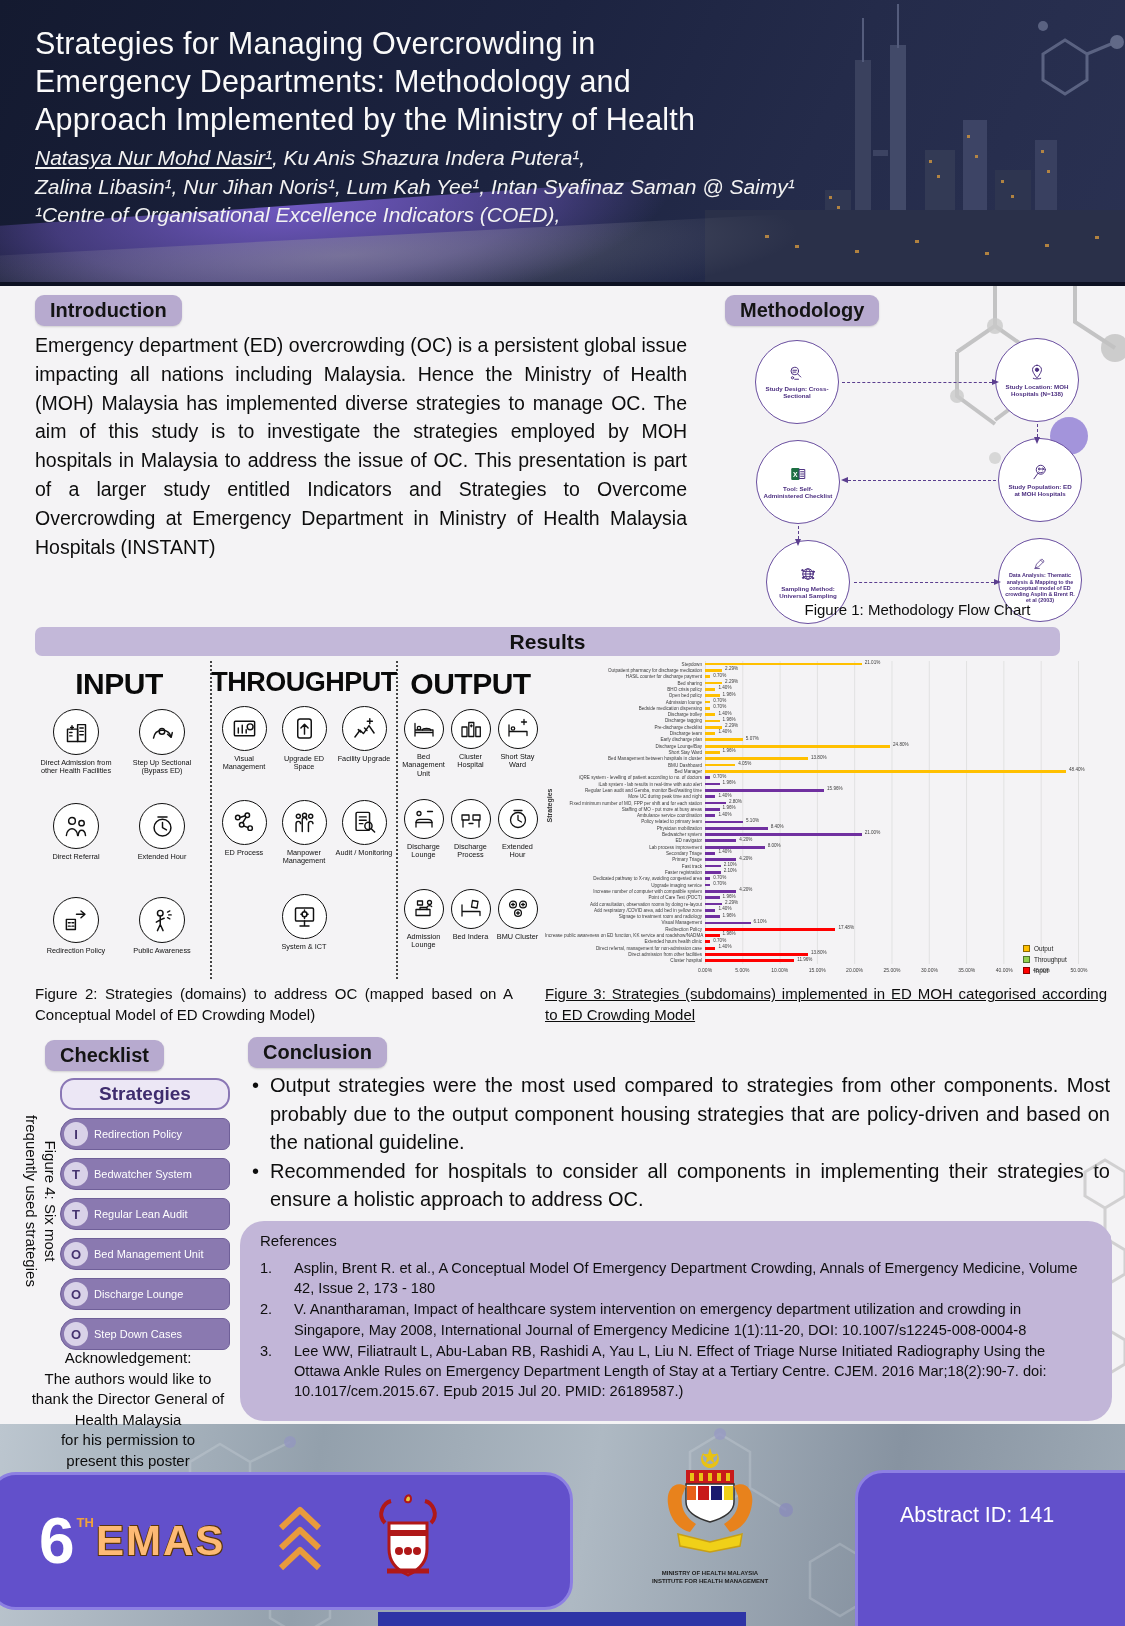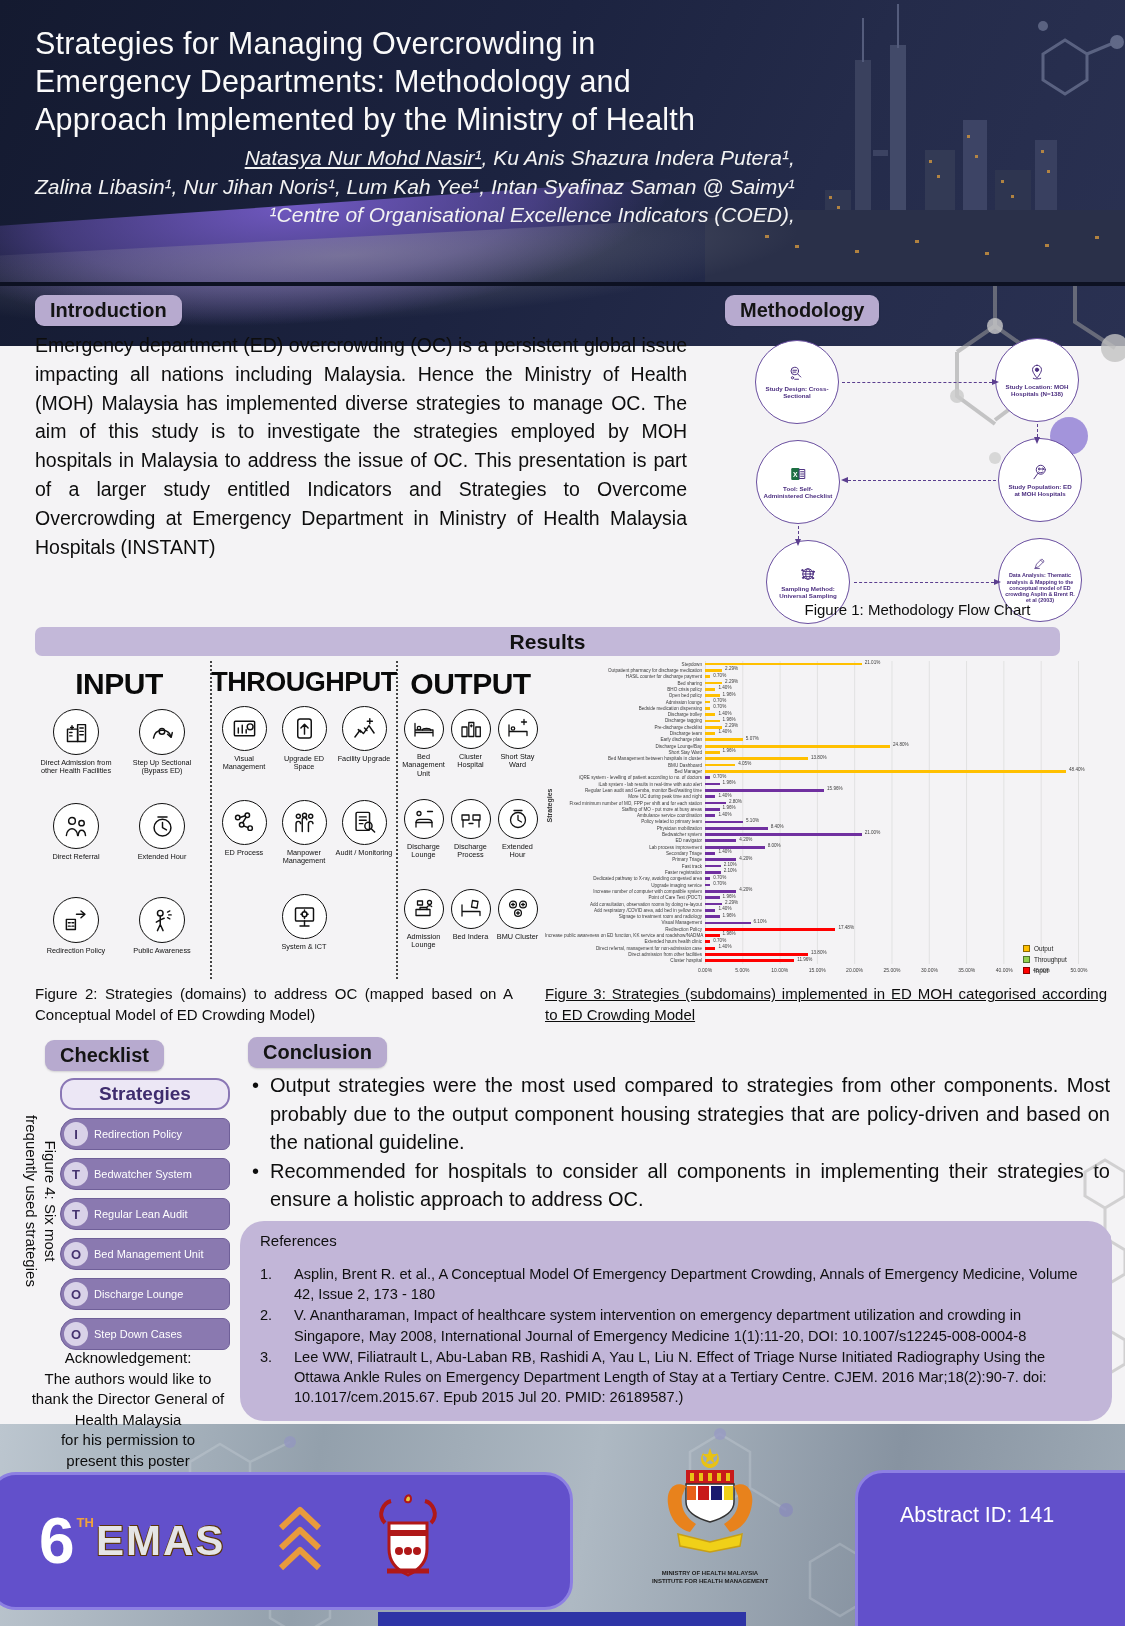--- a/index.html
+++ b/index.html
@@ -1,25 +1,25 @@
 <!DOCTYPE html>
 <html><head>
 <meta charset="utf-8">
 <style>
   * { margin:0; padding:0; box-sizing:border-box; }
   body { background:#666; font-family:"Liberation Sans", sans-serif; }
   .poster { position:relative; width:1125px; height:1626px; margin:0 auto; background:#f4f3f5; overflow:hidden; }
 
   
-  .hdr { position:absolute; left:0; top:0; width:1125px; height:346px; background:linear-gradient(115deg,#141a30 0%,#1c2340 45%,#242b4a 70%,#2a3152 100%); overflow:hidden; }
+  .hdr { position:absolute; left:0; top:0; width:1125px; height:286px; background:linear-gradient(115deg,#141a30 0%,#1c2340 45%,#242b4a 70%,#2a3152 100%); overflow:hidden; }
   .hdr .city { position:absolute; right:0; top:0; height:286px; }
   .swoosh1 { position:absolute; left:-80px; top:205px; width:760px; height:120px; background:radial-gradient(ellipse at 50% 0%, rgba(122,95,208,0.9) 0%, rgba(122,95,208,0.45) 45%, transparent 70%); transform:rotate(-4deg); }
   .swoosh2 { position:absolute; left:-60px; top:235px; width:900px; height:90px; background:radial-gradient(ellipse at 45% 20%, rgba(150,150,160,0.55) 0%, transparent 65%); transform:rotate(-3deg); }
   .hdr-title { position:absolute; left:35px; top:24px; color:#fafafa; font-size:30.5px; line-height:38px; font-weight:500; letter-spacing:0.2px; }
-  .hdr-meta { position:absolute; left:35px; top:144px; color:#f2f2f2; font-style:italic; font-size:21px; line-height:28.5px;text-align:right; }
+  .hdr-meta { position:absolute; left:35px; top:144px; color:#f2f2f2; font-style:italic; font-size:21px; line-height:28.5px; }
   .hdr-meta .uline { text-decoration:underline; }
   .hdr-bottom-line { position:absolute; left:0; top:282px; width:1125px; height:4px; background:#0d1122; }
 
   
   .pill { position:absolute; background:#b7aacf; border-radius:9px; color:#141414; font-weight:bold; font-size:20px; display:flex; align-items:center; padding:0 15px; height:31px; box-shadow:0 1px 2px rgba(0,0,0,0.15); }
 
   
   .intro-body { position:absolute; left:35px; top:331px; width:652px; font-size:19.5px; line-height:28.8px; text-align:justify; color:#0d0d0d; }
 
   
@@ -84,34 +84,34 @@
   .ack { position:absolute; left:18px; top:1348px; width:220px; text-align:center; font-size:15px; line-height:20.5px; color:#0d0d0d; white-space:pre-line; z-index:4; }
 
   
   .concl-list { position:absolute; left:252px; top:1071px; width:858px; }
   .bullet { display:flex; gap:8px; font-size:20px; line-height:28.6px; color:#0d0d0d; }
   .bullet .dot { flex:0 0 10px; }
   .bullet p { text-align:justify; flex:1; }
 
   
   .refs { position:absolute; left:240px; top:1221px; width:872px; height:200px; background:#c2b6d8; border-radius:24px; padding:11px 20px; color:#0f0f0f; z-index:3; }
-  .refs-title { font-size:15px; margin-bottom:15px; }
+  .refs-title { font-size:15px; margin-bottom:9px; }
   .ref-item { display:flex; gap:8px; font-size:14.6px; line-height:20.2px; margin-bottom:1px; }
   .ref-item .num { flex:0 0 26px; }
 
   
   .footer { position:absolute; left:0; top:1424px; width:1125px; height:202px; background:linear-gradient(100deg,#bcc6cf 0%,#93a0ac 28%,#aeb9c3 52%,#8793a1 78%,#9fabb6 100%); overflow:hidden; }
   .fpanel { position:absolute; background:#6250cb; border:3px solid #8d80e2; border-radius:28px; }
   .fpanel.left { left:-12px; top:48px; width:585px; height:138px; display:flex; align-items:center; gap:48px; padding-left:48px; }
   .fpanel.right { left:855px; top:46px; width:300px; height:190px; }
   .abstract-id { color:#fff; font-size:21.5px; margin:30px 0 0 42px; }
   .emas { display:flex; align-items:flex-start; }
   .emas .six { color:#fff; font-size:64px; font-weight:bold; line-height:60px; }
   .emas .th { color:#f0a23c; font-size:13px; font-weight:bold; margin:4px 2px 0 2px; }
-  .emas .word { color:#e5e5e5; font-size:42px; font-weight:800; letter-spacing:2px; line-height:60px; text-shadow:1px 1px 0 #5a3408, -1px 1px 0 #5a3408, 1px -1px 0 #5a3408; }
+  .emas .word { color:#fdba74; font-size:42px; font-weight:800; letter-spacing:2px; line-height:60px; text-shadow:1px 1px 0 #5a3408, -1px 1px 0 #5a3408, 1px -1px 0 #5a3408; }
   .coa { position:absolute; left:650px; top:22px; width:120px; text-align:center; }
   .coa-cap { font-size:6px; line-height:7.5px; font-weight:bold; color:#1c1c1c; margin-top:2px; }
   .fstrip { position:absolute; left:378px; top:188px; width:368px; height:14px; background:#2e34a6; }
   .hexes { position:absolute; opacity:0.4; }
 
   .deco { position:absolute; pointer-events:none; }
 </style>
 </head>
 <body>
 

